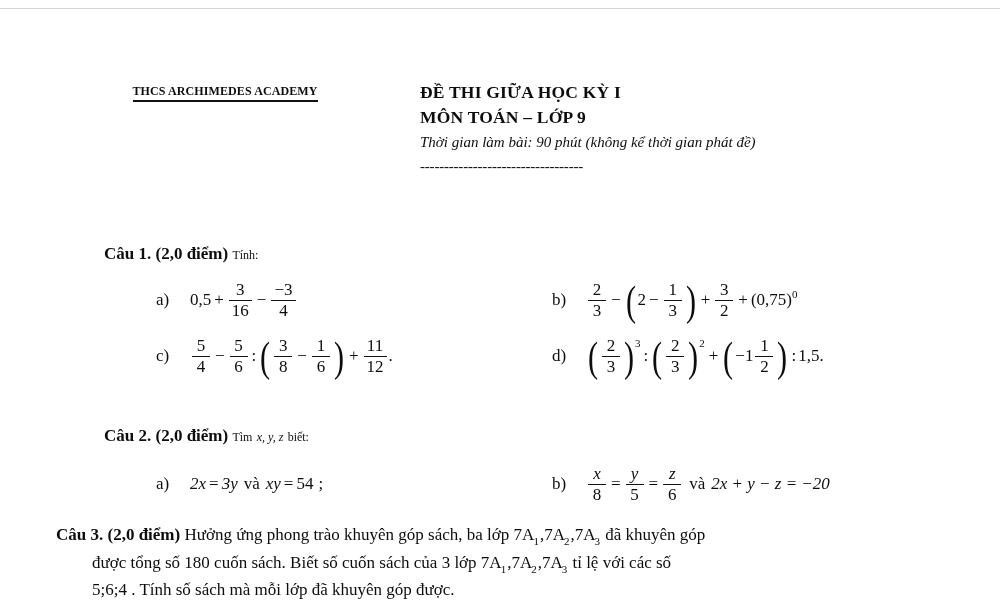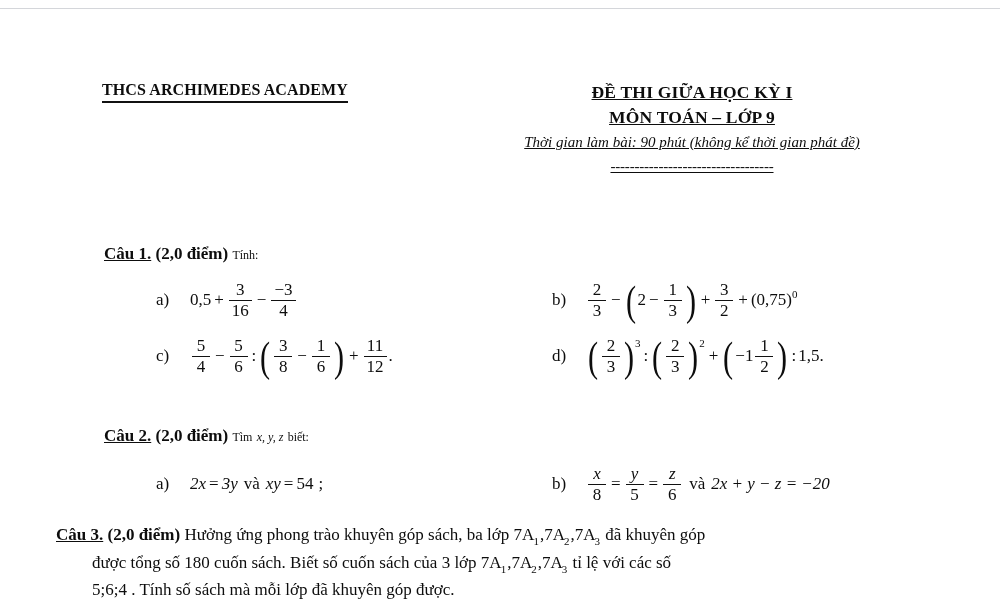--- a/index.html
+++ b/index.html
@@ -33,54 +33,52 @@
     align-items: flex-start;
   }
   .header-left {
     width: 420px;
     text-align: center;
     padding-left: 30px;
     box-sizing: border-box;
   }
   .school-name {
     font-weight: bold;
-    font-size: 16px;
+    font-size: 12px;
     letter-spacing: .1px;
     border-bottom: 2px solid #111;
     display: inline-block;
     padding-bottom: 1px;
     line-height: 1.25;
   }
   .header-right {
     flex: 1;
-    text-align: center;
     line-height: 1.42;
     padding-right: 36px;
-    text-decoration: underline;
   }
   .exam-line {
     font-weight: bold;
     font-size: 17.5px;
     letter-spacing: .2px;
   }
   .duration {
     font-style: italic;
     font-size: 15px;
     margin-top: 2px;
   }
   .dash-sep {
     font-size: 15px;
     letter-spacing: -0.2px;
     margin-top: 3px;
     font-family: "Liberation Serif", serif;
   }
 
   
   .q-block { position: absolute; left: 0; right: 0; }
-  .q-label { font-weight: bold; text-decoration: underline; }
+  .q-label { font-weight: bold; }
   .q-points { font-weight: bold; }
 
   .q-head {
     padding-left: 104px;
     font-size: 17px;
     line-height: 1.3;
   }
 
   .two-col {
     display: flex;

